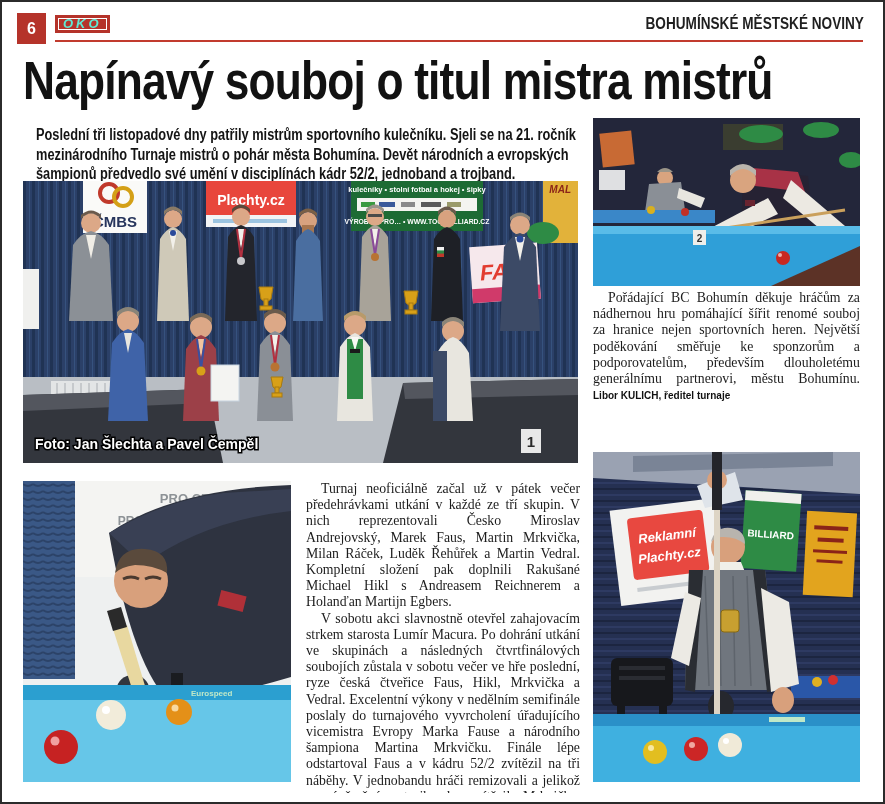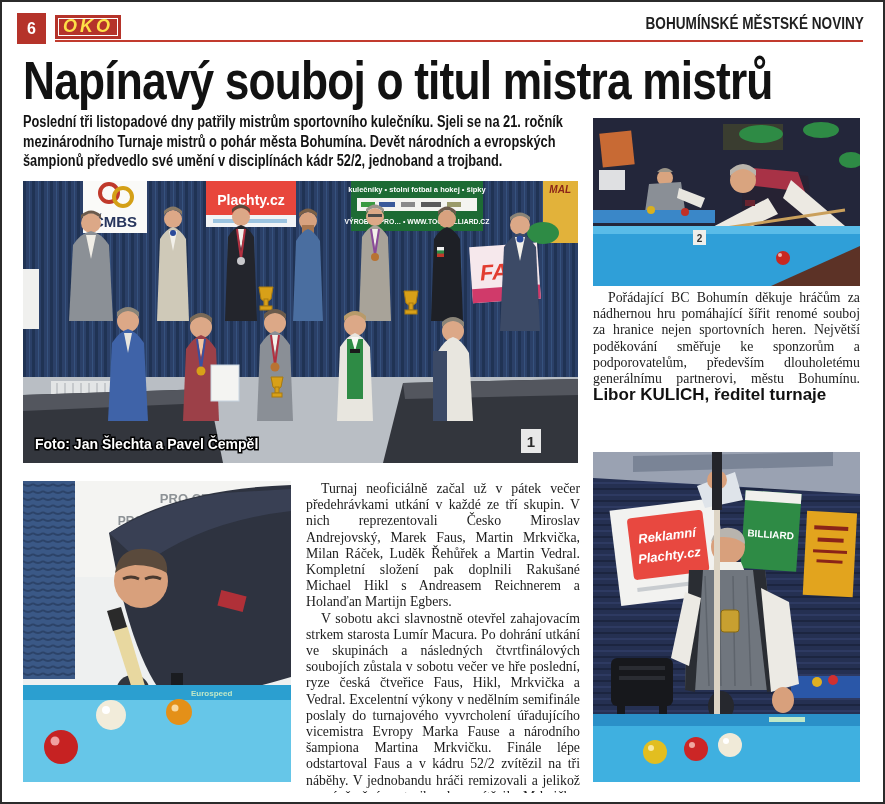--- a/index.html
+++ b/index.html
@@ -4,40 +4,40 @@
 <style>
   html,body{margin:0;padding:0;background:#ffffff;}
   .page{
     position:relative;width:885px;height:804px;background:#fff;
     box-shadow:inset 0 0 0 2px #2b2b2b;overflow:hidden;
     font-family:"Liberation Sans",sans-serif;color:#1a1a1a;
   }
   
   .pagenum{position:absolute;left:17px;top:13px;width:29px;height:31px;background:#b5332a;
     color:#fff;font-weight:bold;font-size:16px;display:flex;align-items:center;justify-content:center;}
-  .oko{position:absolute;left:55px;top:15px;background:#b5332a;color:#fde047;padding:1px 8px 2px;
-    font-weight:bold;font-style:italic;font-size:18px;letter-spacing:3px;box-shadow:inset 0 0 0 3px #b5332a, inset 0 0 0 4px #fff;}
+  .oko{position:absolute;left:55px;top:15px;background:#b5332a;color:#5eead4;padding:1px 8px 2px;
+    font-weight:bold;font-style:italic;font-size:13px;letter-spacing:3px;box-shadow:inset 0 0 0 3px #b5332a, inset 0 0 0 4px #fff;}
   .papername{position:absolute;right:21px;top:15px;font-weight:bold;font-size:16px;color:#1f1f1f;
     transform:scaleX(0.85);transform-origin:right top;white-space:nowrap;}
   .rule{position:absolute;left:55px;right:22px;top:40px;height:2px;background:#c23b2e;}
   
   .headline{position:absolute;left:23px;top:52px;width:840px;height:58px;margin:0;}
   .headline span{display:inline-block;white-space:nowrap;font-weight:bold;font-size:54px;
     letter-spacing:-1px;color:#121212;transform:scaleX(0.82);transform-origin:left top;line-height:1.05;}
-  .lead{position:absolute;left:23px;top:112px;width:710px;margin:0;}
+  .lead{position:absolute;left:23px;top:112px;width:710px;margin:13px;}
   .lead span{display:block;width:698px;font-weight:bold;font-size:16px;line-height:19.5px;
     color:#141414;transform:scaleX(0.8);transform-origin:left top;}
   
   .col{position:absolute;font-family:"Liberation Serif",serif;font-size:13.8px;line-height:16.2px;
     text-align:justify;color:#1c1c1c;}
   .col p{margin:0;}
   .col p.indent{text-indent:15px;}
   #col-middle{left:306px;top:481px;width:274px;height:312px;overflow:hidden;}
   #col-right{left:593px;top:290px;width:267px;}
-  .byline{font-family:"Liberation Sans",sans-serif;font-weight:bold;font-size:17px;color:#111;white-space:nowrap;}
+  .byline{font-family:"Liberation Sans",sans-serif;font-weight:bold;font-size:10px;color:#111;white-space:nowrap;}
   
   figure.photo{position:absolute;margin:0;padding:0;line-height:0;}
   #photo-group{left:23px;top:181px;width:555px;height:282px;}
   #photo-topright{left:593px;top:118px;width:267px;height:168px;}
   #photo-bottomleft{left:23px;top:481px;width:268px;height:301px;}
   #photo-bottomright{left:593px;top:452px;width:267px;height:330px;}
   .svgtxt{font-family:"Liberation Sans",sans-serif;}
 </style>
 </head>
 <body>

